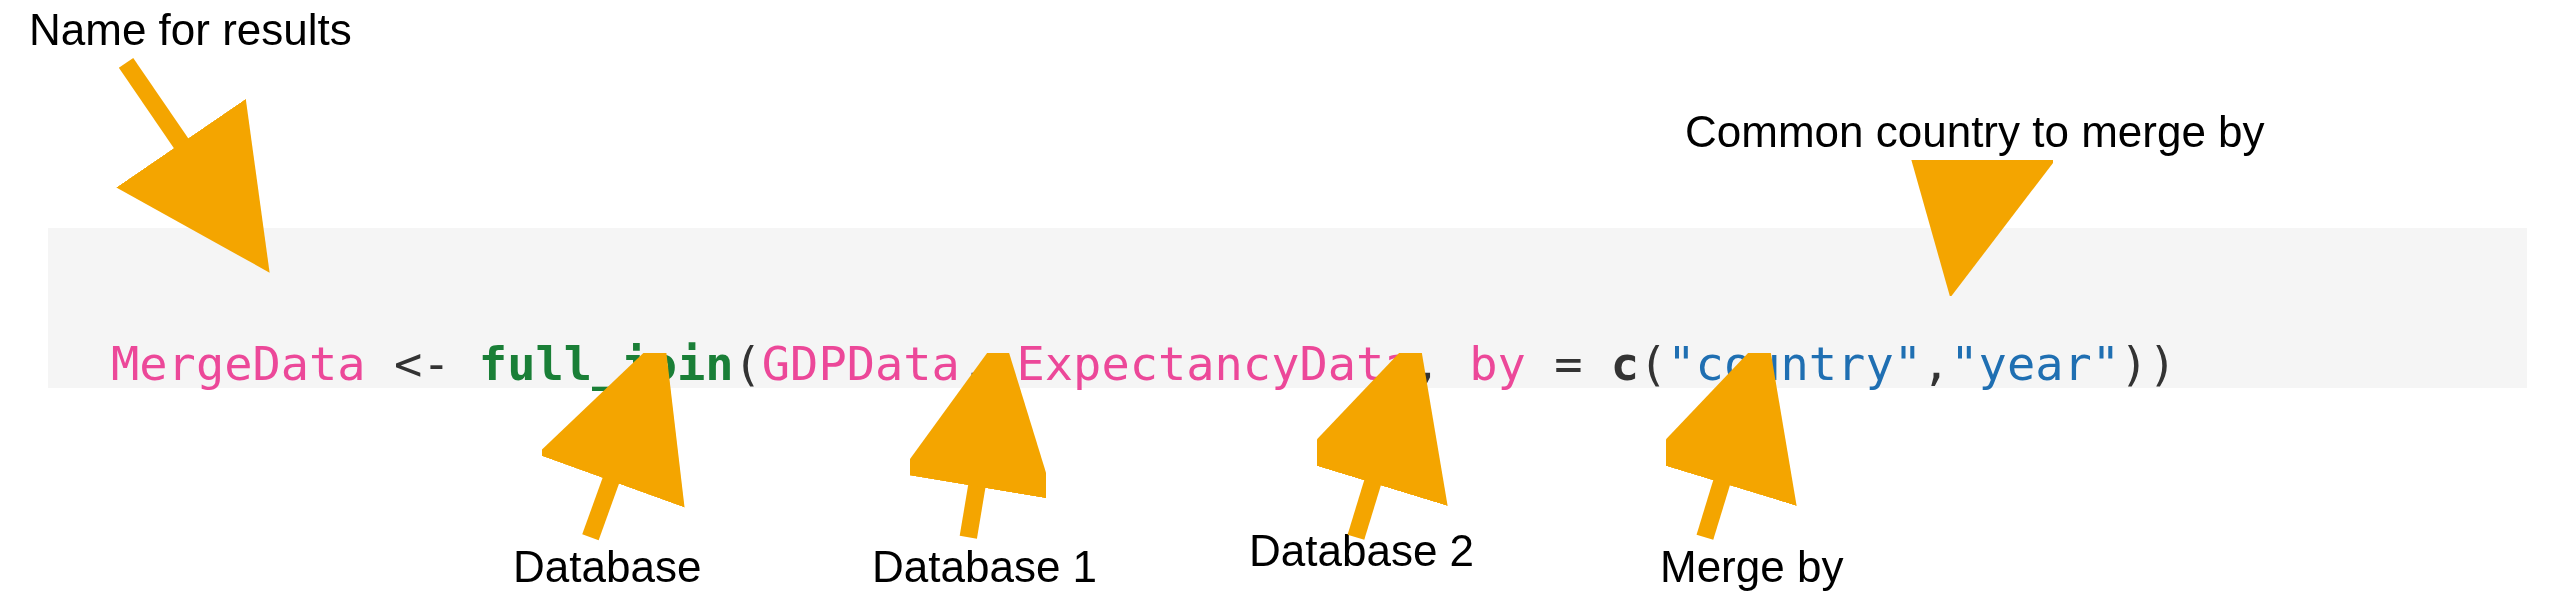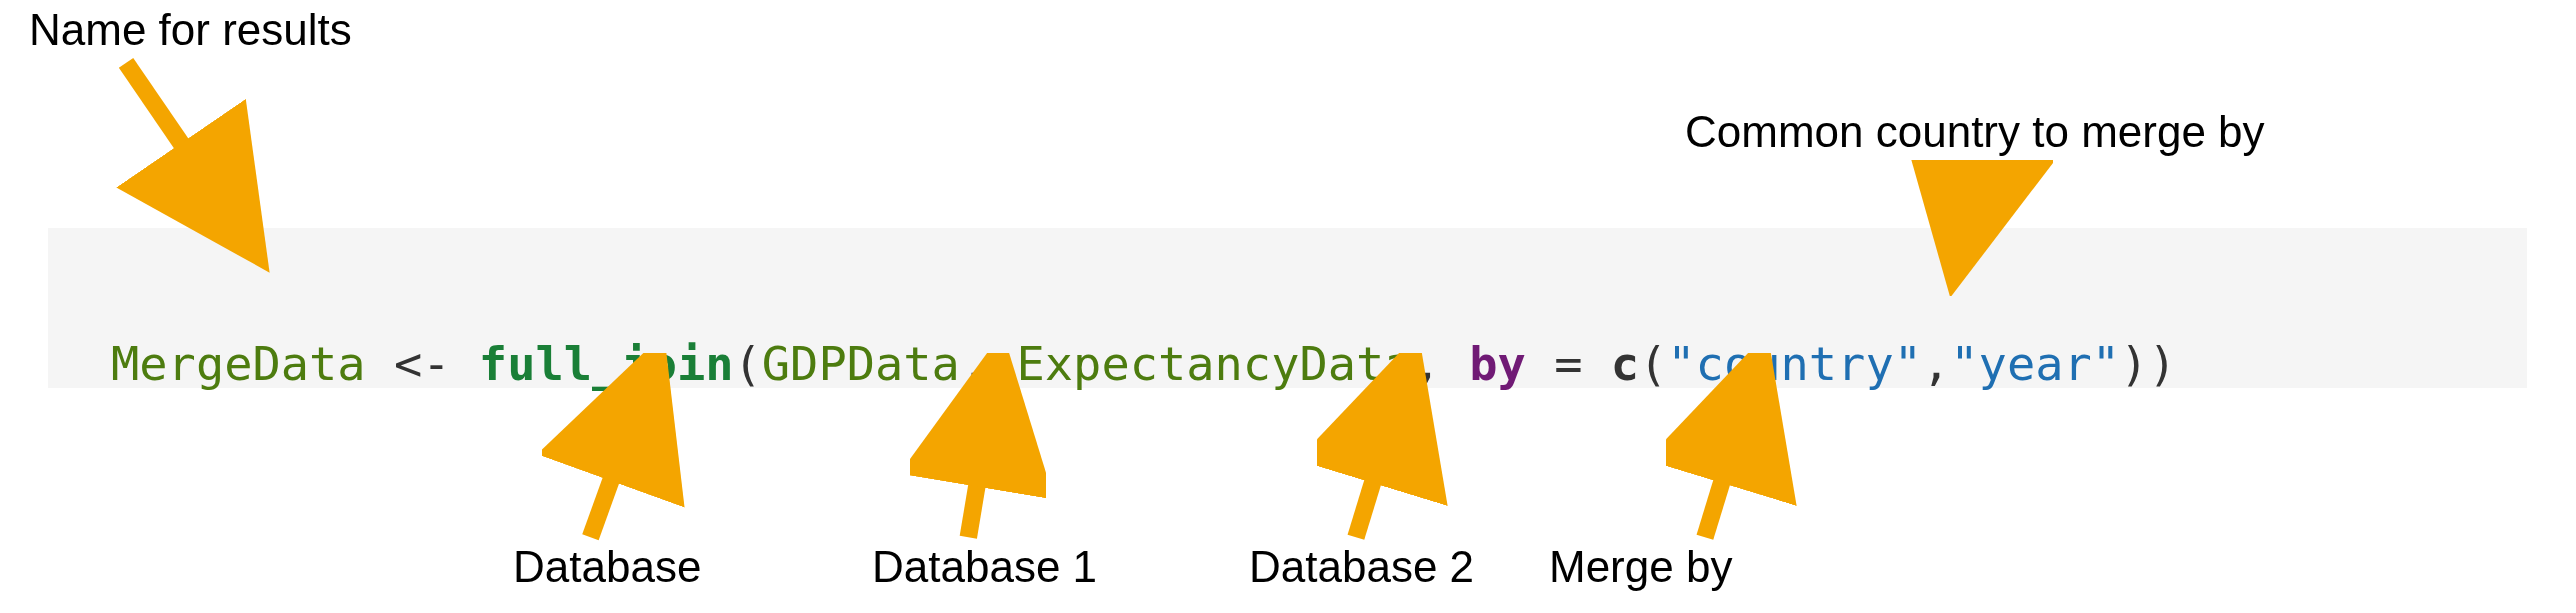--- a/index.html
+++ b/index.html
@@ -28,24 +28,24 @@
   .code {
     position: absolute;
     left: 111px;
     top: 281px;
     font-family: "Consolas", "Menlo", monospace;
     font-size: 47px;
     color: #333333;
     white-space: pre;
     letter-spacing: 0px;
   }
-  .tok-var   { color: #4d7c0f; }
+  .tok-var   { color: #ec4899; }
   .tok-op    { color: #333333; }
   .tok-func  { color: #1a7f37; font-weight: bold; text-align: center; }  
-  .tok-arg   { color: #701a75; font-weight: bold; }                     
+  .tok-arg   { color: #ec4899; }                     
   .tok-c     { color: #333333; font-weight: bold; }  
   .tok-str   { color: #1f6fb2; }                     
   .tok-paren { color: #333333; }
 
   .arrow {
     position: absolute;
   }
 </style>
 </head>
 <body>
@@ -54,22 +54,22 @@
 
 <div class="code">
 <span class="tok-var">MergeData</span><span class="tok-op"> &lt;- </span><span class="tok-func">full_join</span><span class="tok-paren">(</span><span class="tok-var">GDPData</span><span class="tok-op">, </span><span class="tok-var">ExpectancyData</span><span class="tok-op">, </span><span class="tok-arg">by</span><span class="tok-op"> = </span><span class="tok-c">c</span><span class="tok-paren">(</span><span class="tok-str">"country"</span><span class="tok-op">,</span><span class="tok-str">"year"</span><span class="tok-paren">))</span>
 </div>
 
 <div class="label" style="left:29px; top:4.8px;">Name for results</div>
 <div class="label" style="left:1685px; top:107px;">Common country to merge by</div>
 
 <div class="label" style="left:513px;  top:542px;">Database</div>
 <div class="label" style="left:872px;  top:542px;text-align:center;">Database 1</div>
-<div class="label" style="left:1249px; top:542px;">Database 2</div>
-<div class="label" style="left:1549px; top:542px;">Merge by</div>
+<div class="label" style="left:1249px; top:526px;">Database 2</div>
+<div class="label" style="left:1660px; top:542px;">Merge by</div>
 
 <svg width="0" height="0" style="position:absolute">
   <defs>
     <marker id="ah" viewBox="0 0 10 10" refX="8" refY="5" markerWidth="9" markerHeight="9" orient="auto-start-reverse">
       <path d="M 0 0 L 10 5 L 0 10 z" fill="#f4a500"></path>
     </marker>
   </defs>
 </svg>
 
 <svg class="arrow" style="left:97px; top:53px;" width="213" height="223" viewBox="0 0 220 230">

